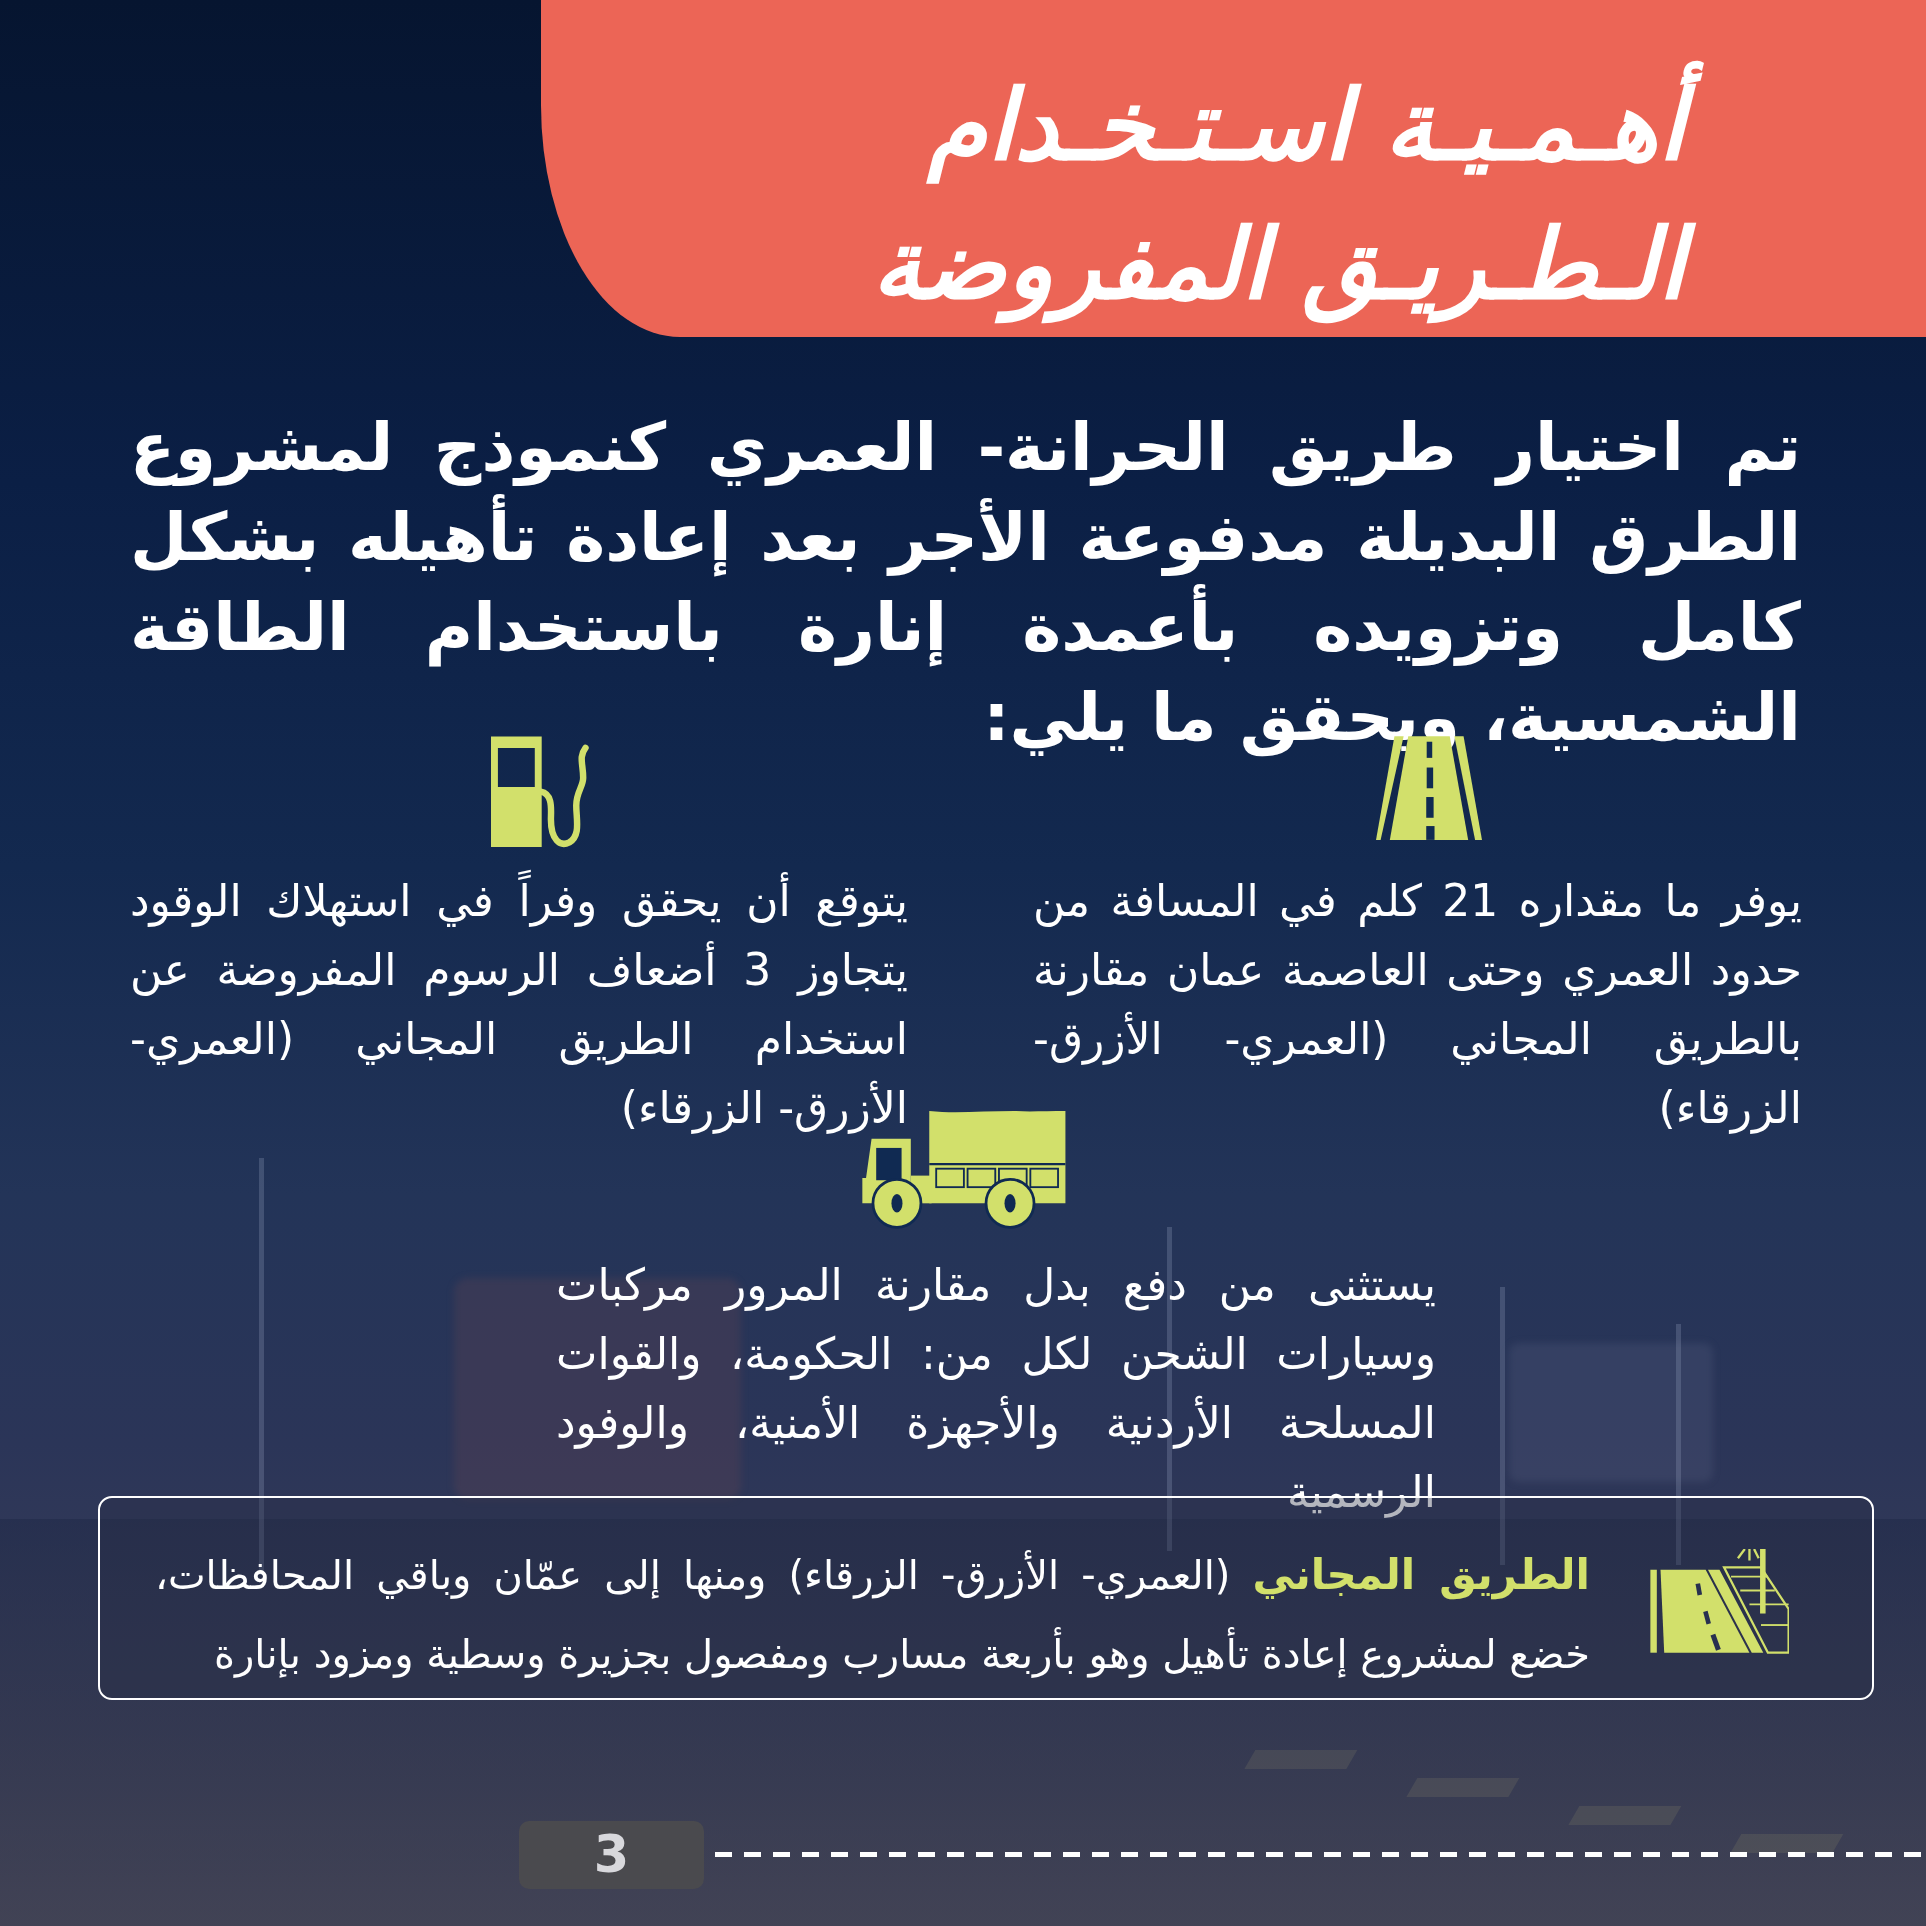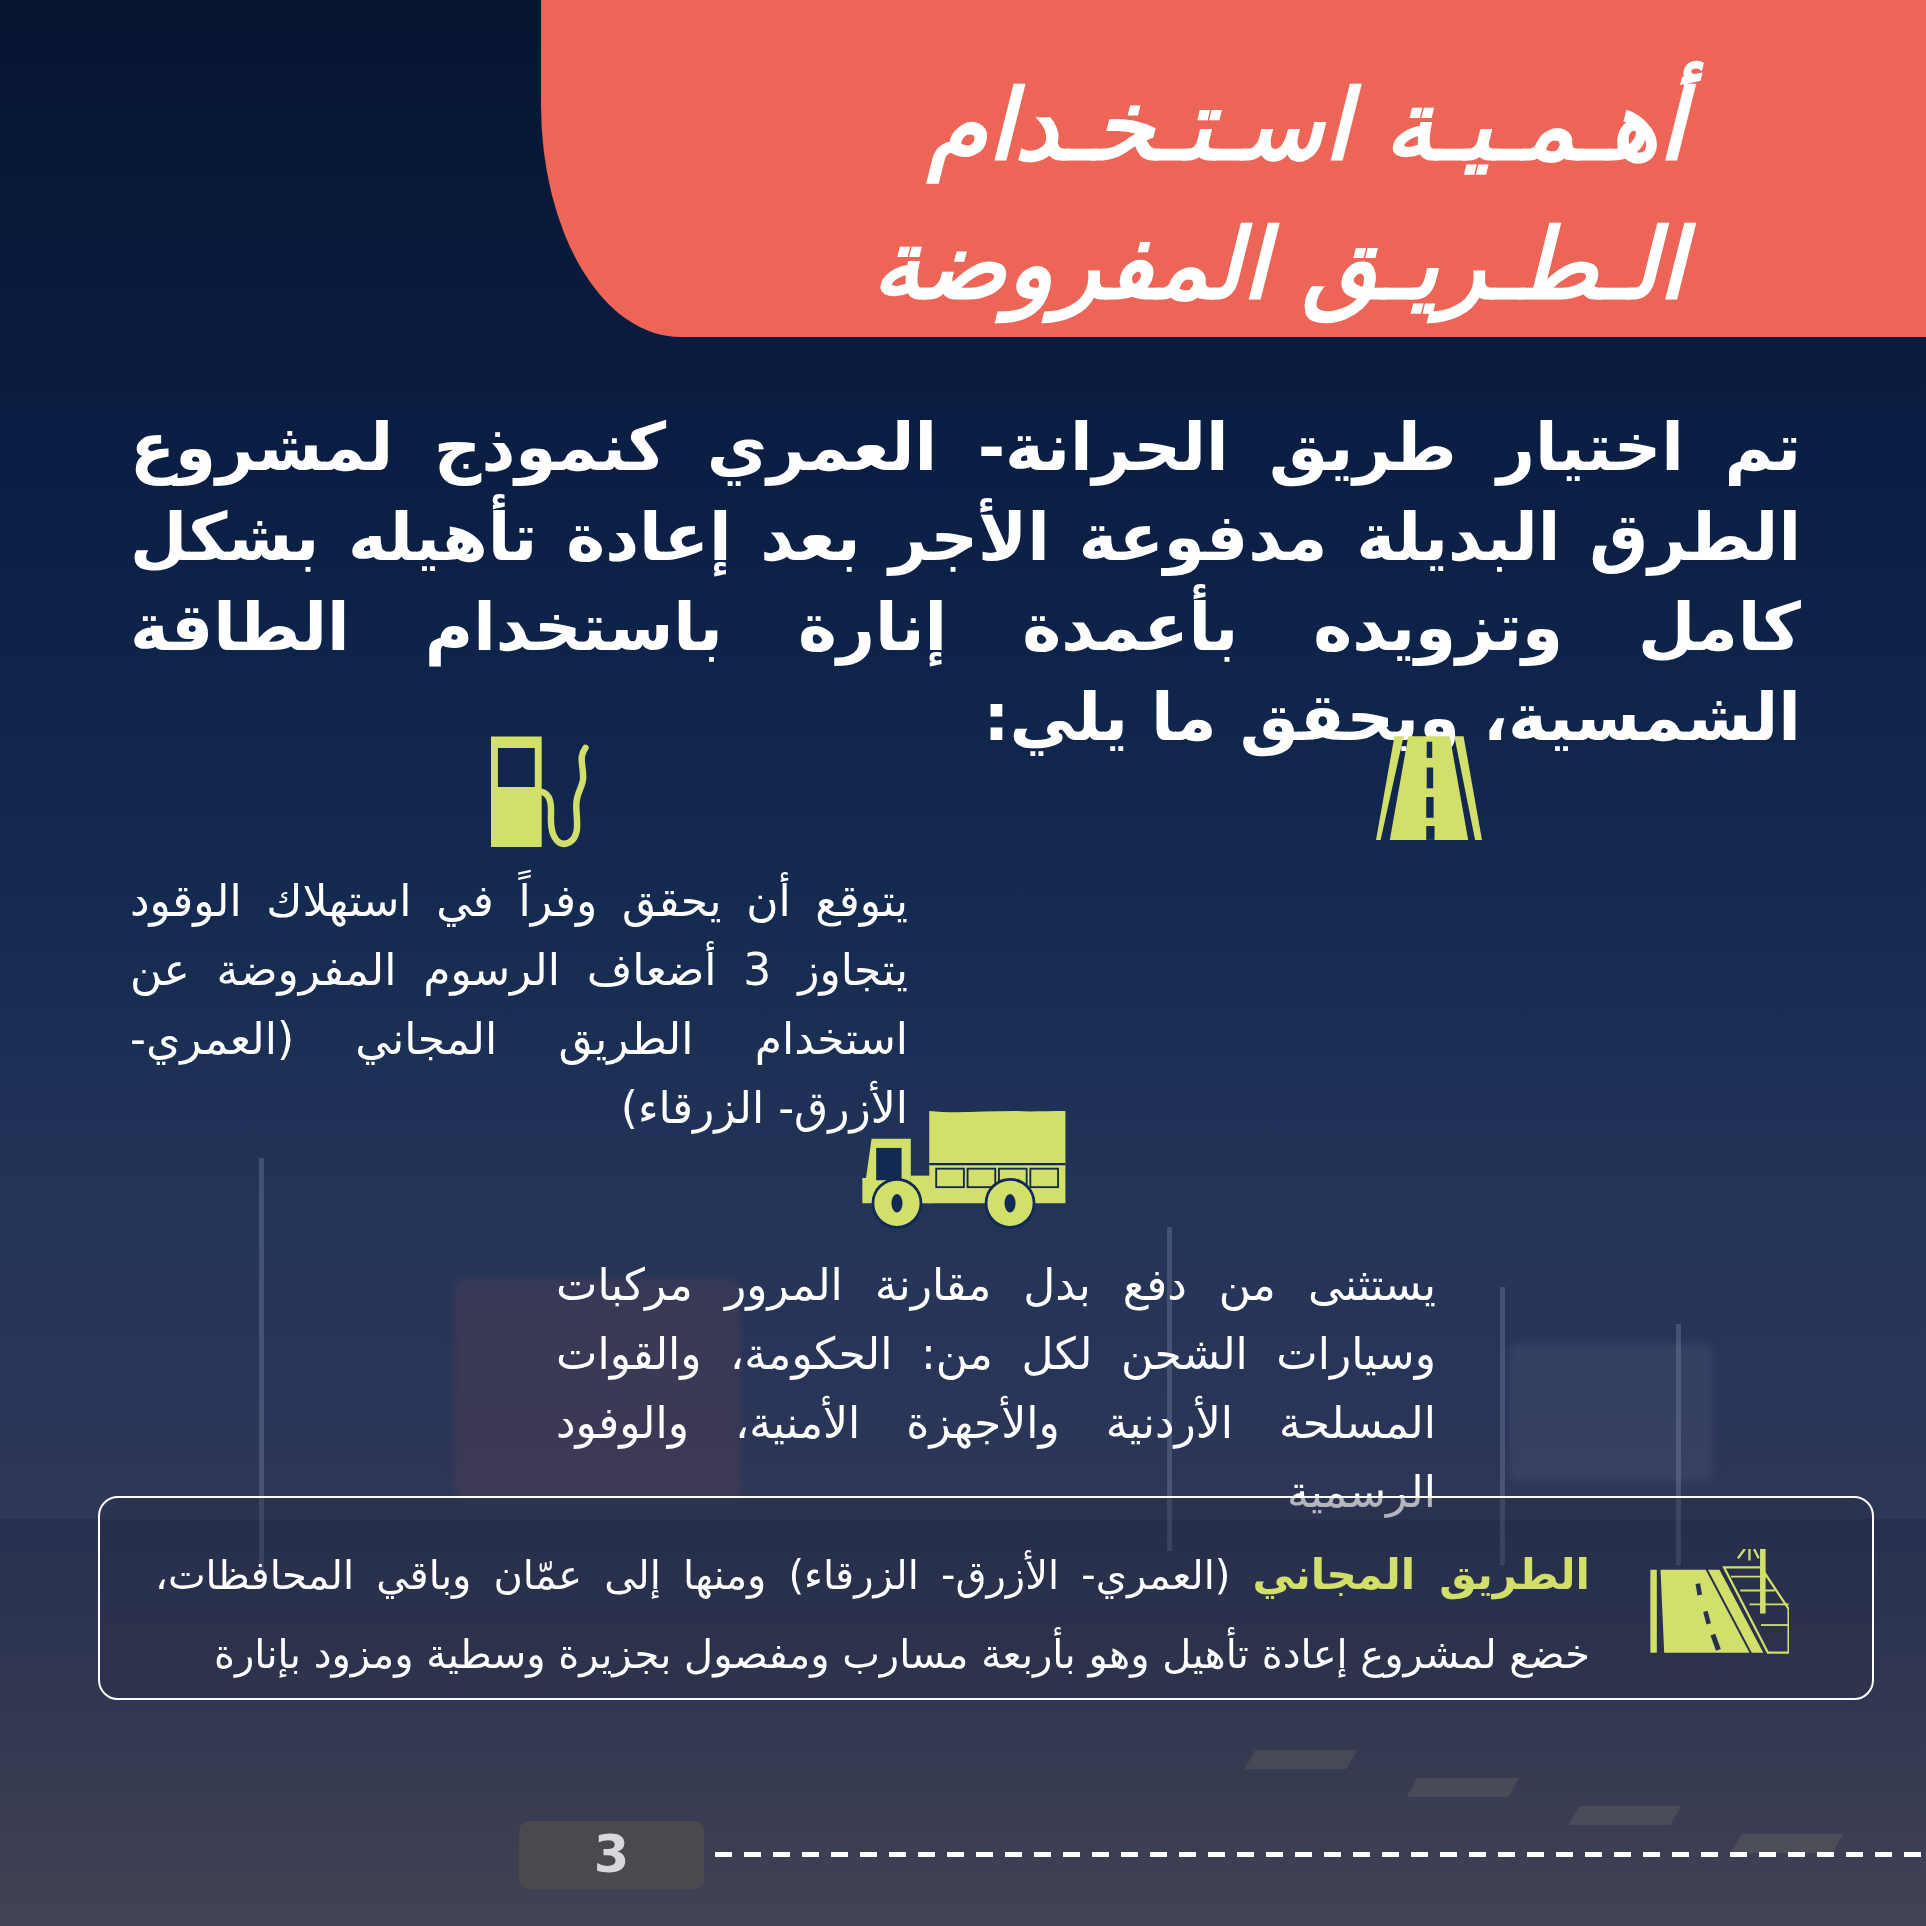--- a/index.html
+++ b/index.html
@@ -56,21 +56,21 @@
   .f-fuel .icon { left: 361px; top: 9.3px; width: 106px; height: 116px; }
   .f-fuel .text { right: 0; top: 139px; width: 778px; }
 
   .f-truck { left: 556px; top: 1102px; width: 880px; height: 352px; }
   .f-truck .icon { left: 306px; top: 9.3px; width: 213px; height: 120px; }
   .f-truck .text { right: 0; top: 148px; width: 880px; }
 
   
   .callout {
     position: absolute; left: 98px; top: 1496px; width: 1776px; height: 204px;
-    border: 2.3px solid #ffffff; border-radius: 20px; box-sizing: border-box;
+    border: 2.3px solid #ffffff; border-radius: 14px; box-sizing: border-box;
     background: rgba(40,45,70,0.35);
   }
   .callout .icon { position: absolute; right: 83px; top: 51px; width: 139px; height: 106px; }
   .callout .text {
     position: absolute; right: 282px; top: 37px; width: 1435px;
     font-size: 40px; line-height: 79px; color: #ffffff; text-align: justify; text-align-last: right;
     font-weight: bold;
   }
   .callout .hl { color: #d2e06b; font-weight: bold; font-size: 42px; }
   .callout .norm { font-weight: normal; }
@@ -120,20 +120,21 @@
       <svg viewBox="0 0 230 240" width="106" height="111">
         <polygon points="40,0 60,0 10,225 0,225" fill="#d2e06b"></polygon>
         <polygon points="70,0 160,0 200,225 30,225" fill="#d2e06b"></polygon>
         <polygon points="170,0 190,0 230,225 215,225" fill="#d2e06b"></polygon>
         <rect x="110" y="12" width="12" height="35" fill="#102a52"></rect>
         <rect x="110" y="68" width="14" height="45" fill="#102a52"></rect>
         <rect x="109" y="132" width="16" height="45" fill="#102a52"></rect>
         <rect x="109" y="195" width="18" height="30" fill="#102a52"></rect>
       </svg>
     </div>
+    <div class="text">يوفر ما مقداره 21 كلم في المسافة من حدود العمري وحتى العاصمة عمان مقارنة بالطريق المجاني (العمري- الأزرق- الزرقاء)</div>
   </div>
 
   <div class="feature f-fuel">
     <div class="icon">
       <svg viewBox="0 0 230 250" width="106" height="116">
         <path d="M0,0 H110 V240 H0 Z M15,25 V110 H95 V25 Z" fill="#d2e06b" fill-rule="evenodd"></path>
         <path d="M108,120 C135,125 130,160 130,180 C130,225 150,240 170,230 C195,215 185,180 185,150 C185,120 200,110 200,90 C200,60 190,45 205,25" stroke="#d2e06b" stroke-width="14" fill="none" stroke-linecap="round"></path>
       </svg>
     </div>
     <div class="text">يتوقع أن يحقق وفراً في استهلاك الوقود يتجاوز 3 أضعاف الرسوم المفروضة عن استخدام الطريق المجاني (العمري- الأزرق- الزرقاء)</div>

